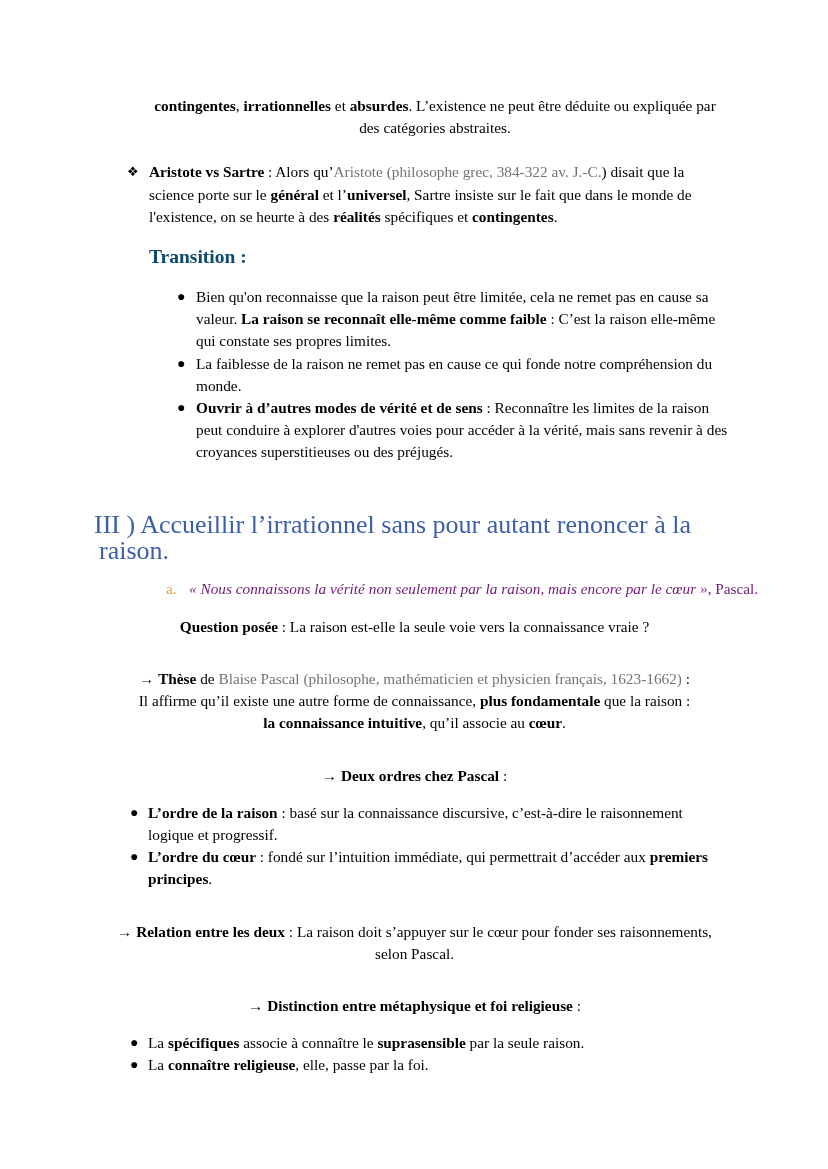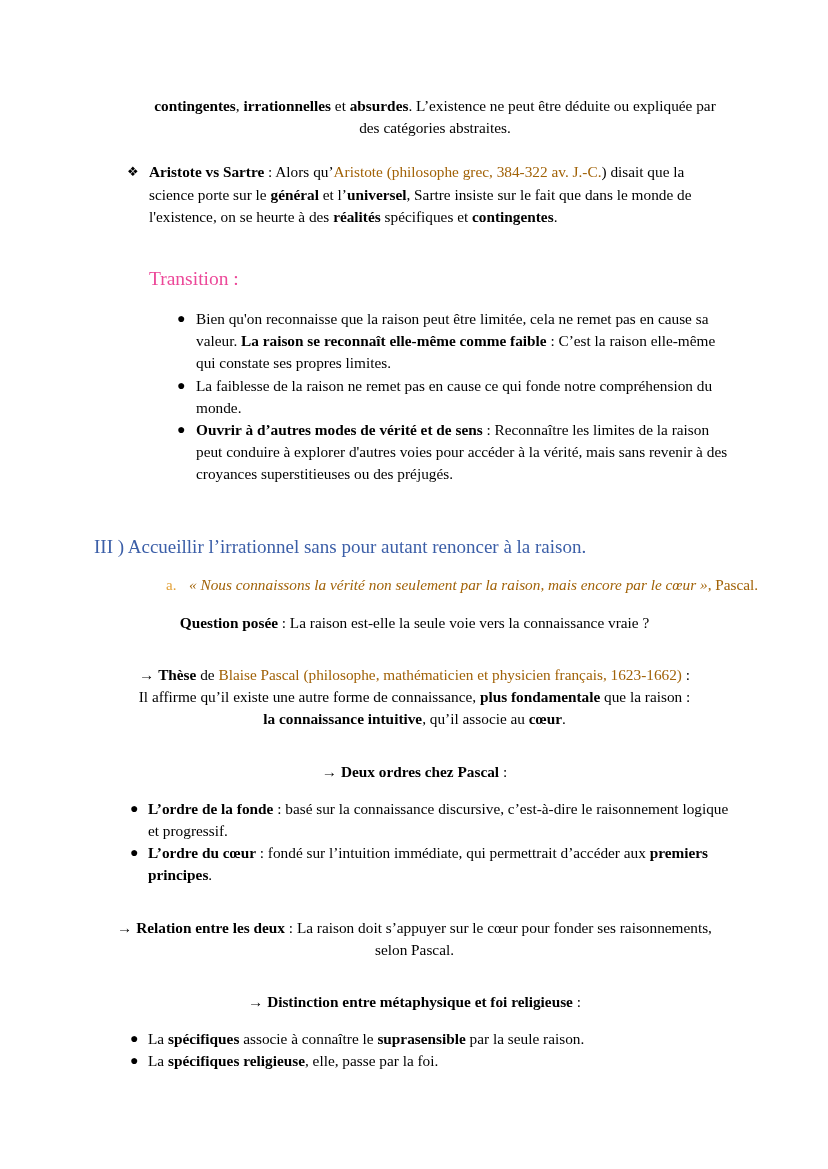--- a/index.html
+++ b/index.html
@@ -35,22 +35,22 @@
     padding: 0;
   }
 
   .para {
     font-size: 15.3px;
     line-height: 22.2px;
     text-align: center;
   }
 
   .b { font-weight: bold; }
-  .red { color: #a16207; }
-  .gold { color: #a16207; }
+  .red { color: #737373; }
+  .gold { color: #701a75; }
   .ital { font-style: italic; }
 
   
   .cont-para {
     margin-left: 50px;
     width: 572px;
   }
 
   
   ul.diamond {
@@ -67,26 +67,26 @@
   ul.diamond > li .marker {
     position: absolute;
     left: 28px;
     top: 0px;
     font-size: 13px;
     line-height: 22.2px;
   }
 
   
   .transition-head {
-    margin-top: 38px;
+    margin-top: 16px;
     margin-left: 50px;
     font-size: 19.5px;
     line-height: 26px;
-    color: #ec4899;
-    font-weight: normal;
+    color: #0c4a6e;
+    font-weight: bold;
   }
 
   
   ul.round-deep {
     list-style: none;
     margin-top: 16px;
     margin-left: 0;
   }
   ul.round-deep > li {
     position: relative;
@@ -97,21 +97,21 @@
     position: absolute;
     left: 78px;
     top: 0;
     font-size: 14px;
     line-height: 22.2px;
   }
 
   
   .sec-head {
     margin-top: 48px;
-    font-size: 19px;
+    font-size: 26px;
     line-height: 26px;
     color: #3C5FA8;
     font-weight: normal;
     text-indent: -5px;
   }
 
   
   ol.lettered {
     list-style: none;
     margin-top: 14px;
@@ -202,38 +202,38 @@
 
     <p class="para blk" style="margin-top:8px;"><span class="b">Question posée</span><span> : La raison est-elle la seule voie vers la connaissance vraie ?</span></p>
 
     <p class="para blk"><span class="arrow">→ </span><span class="b">Thèse</span><span> de </span><span class="red">Blaise Pascal (philosophe, mathématicien et physicien français, 1623-1662)</span><span> :</span><br><span> Il affirme qu’il existe une autre forme de connaissance, </span><span class="b">plus fondamentale</span><span> que la raison : </span><br><span class="b">la connaissance intuitive</span><span>, qu’il associe au </span><span class="b">cœur</span><span>.</span></p>
 
     <p class="para blk"><span class="arrow">→ </span><span class="b">Deux ordres chez Pascal</span><span> :</span></p>
 
     <ul class="round">
       <li>
         <span class="marker">●</span>
-        <span><span class="b">L’ordre de la fonde</span><span> : basé sur la connaissance discursive, c’est-à-dire le raisonnement logique et progressif.</span><span class="b"></span><span></span></span>
+        <span><span class="b">L’ordre de la raison</span><span> : basé sur la connaissance discursive, c’est-à-dire le raisonnement logique et progressif.</span><span class="b"></span><span></span></span>
       </li>
       <li>
         <span class="marker">●</span>
         <span><span class="b">L’ordre du cœur</span><span> : fondé sur l’intuition immédiate, qui permettrait d’accéder aux </span><span class="b">premiers principes</span><span>.</span></span>
       </li>
     </ul>
 
     <p class="para blk"><span class="arrow">→ </span><span class="b">Relation entre les deux</span><span> : La raison doit s’appuyer sur le cœur pour fonder ses raisonnements, selon Pascal.</span></p>
 
 
     <p class="para blk"><span class="arrow">→ </span><span class="b">Distinction entre métaphysique et foi religieuse</span><span> :</span></p>
 
     <ul class="round compact">
       <li>
         <span class="marker">●</span>
         <span><span>La </span><span class="b">spécifiques</span><span> associe à connaître le </span><span class="b">suprasensible</span><span> par la seule raison.</span></span>
       </li>
       <li>
         <span class="marker">●</span>
-        <span><span>La </span><span class="b">spécifiques religieuse</span><span>, elle, passe par la foi.</span><span class="b"></span><span></span></span>
+        <span><span>La </span><span class="b">connaître religieuse</span><span>, elle, passe par la foi.</span><span class="b"></span><span></span></span>
       </li>
     </ul>
 
   </div>
 </div>
 
 </body></html>

